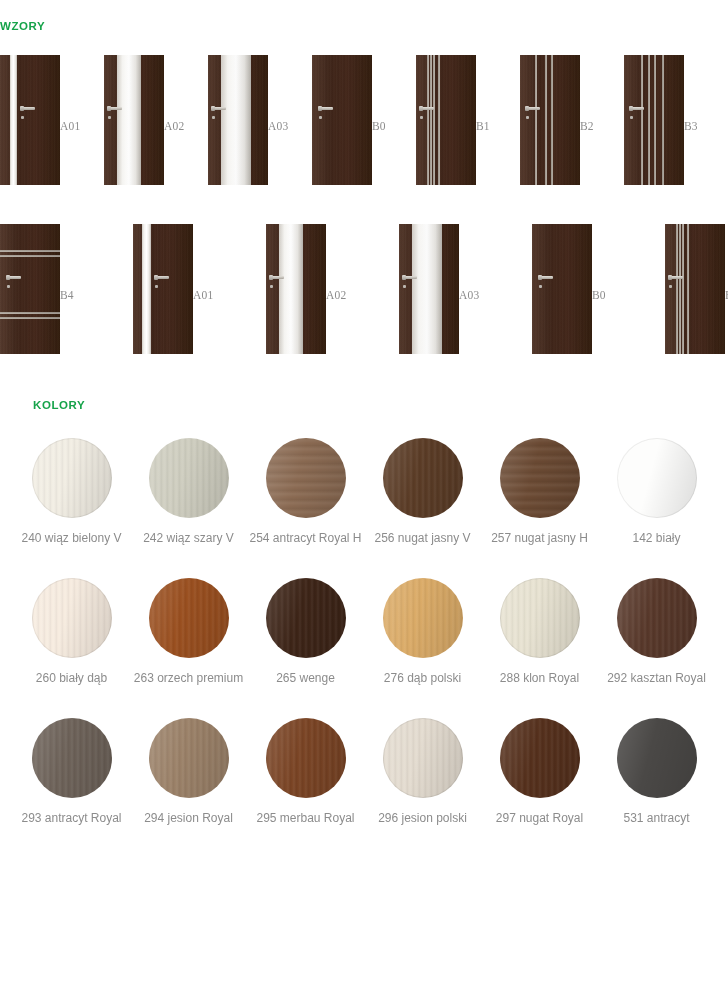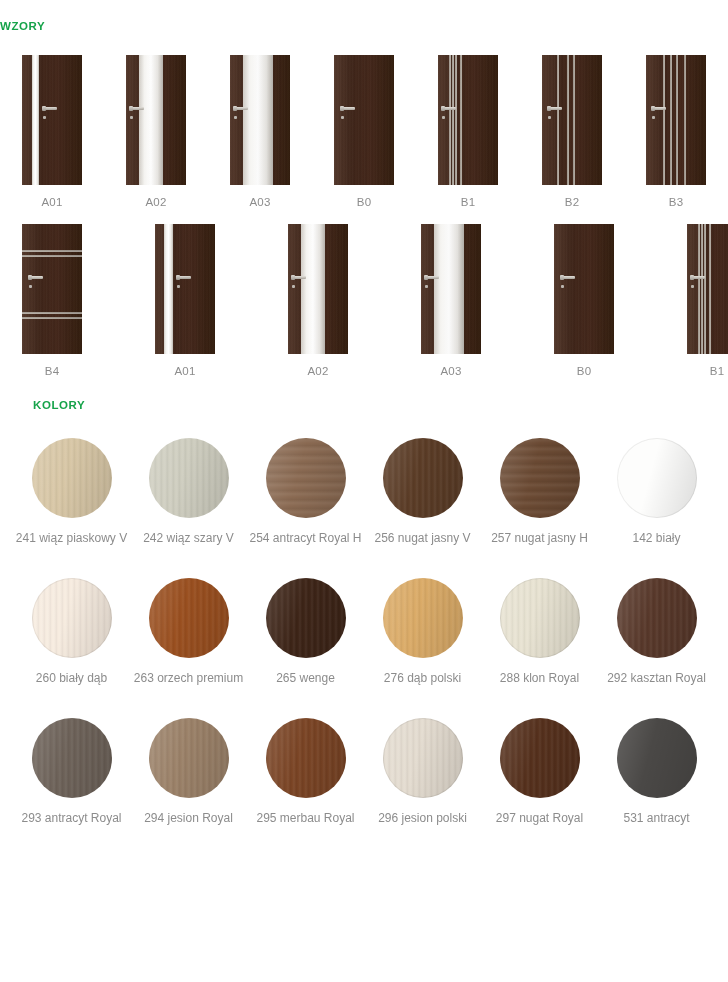--- a/index.html
+++ b/index.html
@@ -30,22 +30,23 @@
     width: 728px;
     display: grid;
     grid-template-columns: repeat(7, 104px);
   }
   #door-row-1 { top: 55px; }
   #door-row-2 { top: 224px; gap: 29px; }
 
   .door-cell {
     width: 104px;
     display: flex;
-    flex-direction: column;
+    flex-direction: row;
     align-items: center;
+    font-family: Liberation Serif, serif;
   }
   .door-label {
     margin-top: 11px;
     font-size: 11.5px;
     color: #8c8c8c;
     letter-spacing: 0.2px;
   }
 
   
   .door {
@@ -364,25 +365,25 @@
         </div>
       </div>
       <div class="door-label">B2</div>
     </div>
   </div>
 
 <div class="section-title" id="kolory-title">KOLORY</div>
 
 <div id="color-grid">
     <div class="color-cell">
-      <div class="swatch" style="background: rgb(216, 199, 166);">
-        <div class="grain vert"></div>
-        <div class="shade"></div>
-      </div>
-      <div class="swatch-label">241 wiąz piaskowy V</div>
+      <div class="swatch ring" style="background: rgb(242, 238, 228);">
+        <div class="grain vert"></div>
+        <div class="shade"></div>
+      </div>
+      <div class="swatch-label">240 wiąz bielony V</div>
     </div>
     <div class="color-cell">
       <div class="swatch" style="background: rgb(207, 206, 192);">
         <div class="grain vert"></div>
         <div class="shade"></div>
       </div>
       <div class="swatch-label">242 wiąz szary V</div>
     </div>
     <div class="color-cell">
       <div class="swatch" style="background: rgb(138, 106, 82);">

